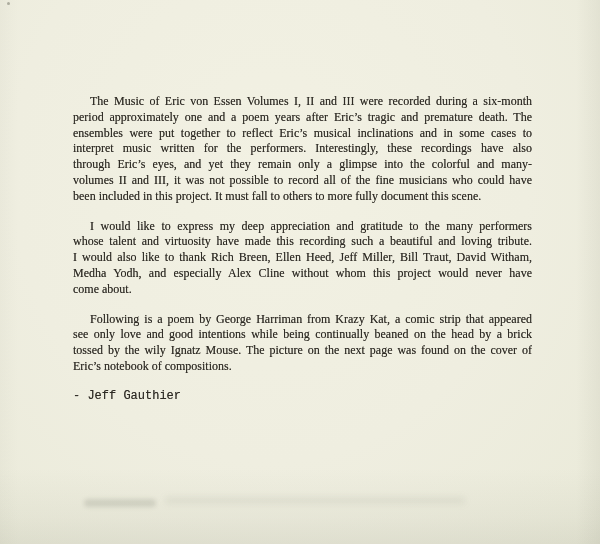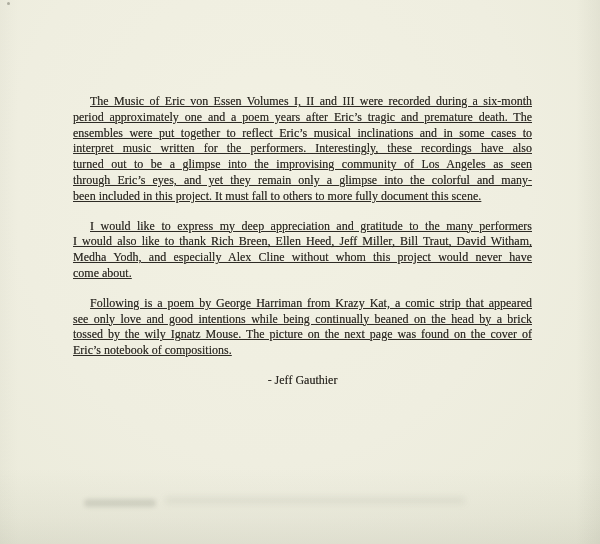--- a/index.html
+++ b/index.html
@@ -13,28 +13,28 @@
       linear-gradient(180deg, rgba(0,0,0,0) 86%, rgba(95,100,80,0.05) 95%, rgba(95,100,80,0.10) 100%),
       linear-gradient(90deg, rgba(80,80,70,0.03) 0%, rgba(0,0,0,0) 3%, rgba(0,0,0,0) 96%, rgba(105,105,88,0.08) 100%),
       radial-gradient(ellipse at 45% 32%, #f2f1e3 0%, #efeee0 55%, #eaead9 100%);
   }
   .content {
     position: absolute; left: 73px; top: 94px; width: 459px;
     font-size: 12px; line-height: 15.8px;
     color: #2e2b25;
     text-shadow: 0 0 0.6px rgba(46,43,37,0.6);
   }
-  .para { margin: 0 0 14px 0; text-decoration: underline; }
+  .para { margin: 0 0 14px 0; }
   .line {
     text-align: justify; text-align-last: justify;
     height: 15.8px; overflow: hidden;
   }
   .line.first { text-indent: 17px; }
   .line.last  { text-align-last: left; }
-  .signature { height: 15.8px; text-align: center; }
+  .signature { height: 15.8px; text-align: left; font-family: Liberation Mono, monospace; }
   .smudge { position: absolute; pointer-events: none; }
   .s1 { left: 84px;  top: 499px; width: 72px;  height: 8px;
         background: rgba(112,117,100,0.20); filter: blur(2px); border-radius: 4px; }
   .s2 { left: 165px; top: 497px; width: 300px; height: 7px;
         background: rgba(120,125,108,0.10); filter: blur(3px); border-radius: 4px; }
   .speck { position: absolute; left: 7px; top: 2px; width: 3px; height: 3px;
            background: rgba(120,120,108,0.55); border-radius: 50%; }
 </style>
 </head>
 <body>
@@ -42,26 +42,27 @@
 <div class="page">
   <div class="speck"></div>
 
   <div class="content">
     <div id="paras">
         <div class="para">
           <div class="line first">The Music of Eric von Essen Volumes I, II and III were recorded during a six-month</div>
           <div class="line">period approximately one and a poem years after Eric’s tragic and premature death.  The</div>
           <div class="line">ensembles were put together to reflect Eric’s musical inclinations and in some cases to</div>
           <div class="line">interpret music written for the performers.  Interestingly, these recordings have also</div>
-          <div class="line">turned out to be a glimpse into the improvising community of Los Angeles as seen</div>
           <div class="line">through Eric’s eyes, and yet they remain only a glimpse into the colorful and many-</div>
+          <div class="line">volumes II and III,  it was not possible to record all of the fine musicians who could have</div>
           <div class="line last">been included in this project.  It must fall to others to more fully document this scene.</div>
         </div>
         <div class="para">
           <div class="line first">I would like to express my deep appreciation and gratitude to the many performers</div>
+          <div class="line">whose talent and virtuosity have made this recording such a beautiful and loving tribute.</div>
           <div class="line">I would also like to thank Rich Breen, Ellen Heed, Jeff Miller, Bill Traut, David Witham,</div>
           <div class="line">Medha Yodh, and especially Alex Cline without whom this project would never have</div>
           <div class="line last">come about.</div>
         </div>
         <div class="para">
           <div class="line first">Following is a poem by George Harriman from Krazy Kat, a comic strip that appeared</div>
           <div class="line">see only love and good intentions while being continually beaned on the head by a brick</div>
           <div class="line">tossed by the wily Ignatz Mouse.  The picture on the next page was found on the cover of</div>
           <div class="line last">Eric’s notebook of compositions.</div>
         </div>

